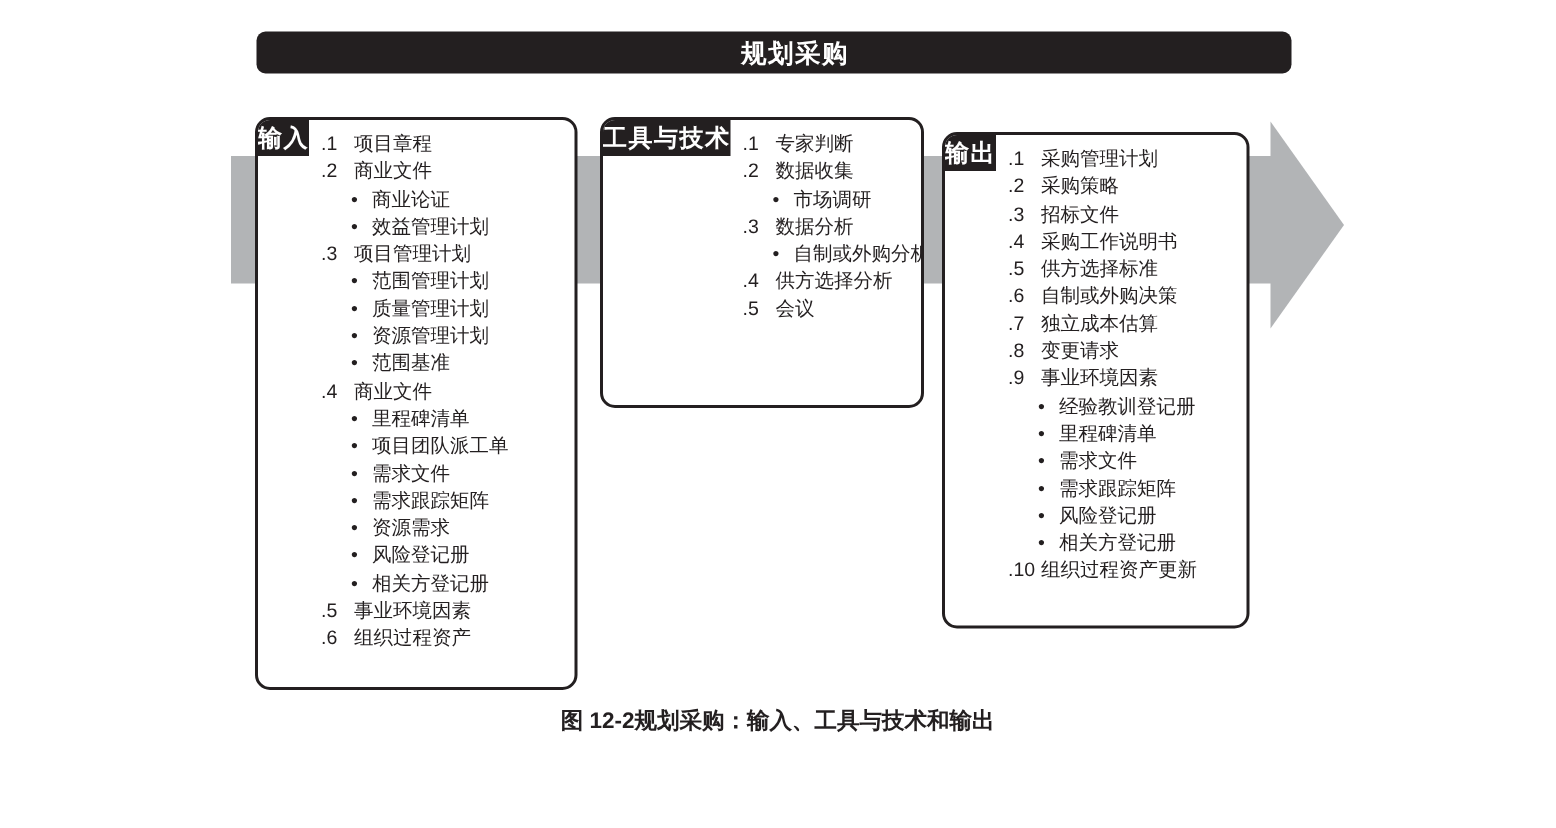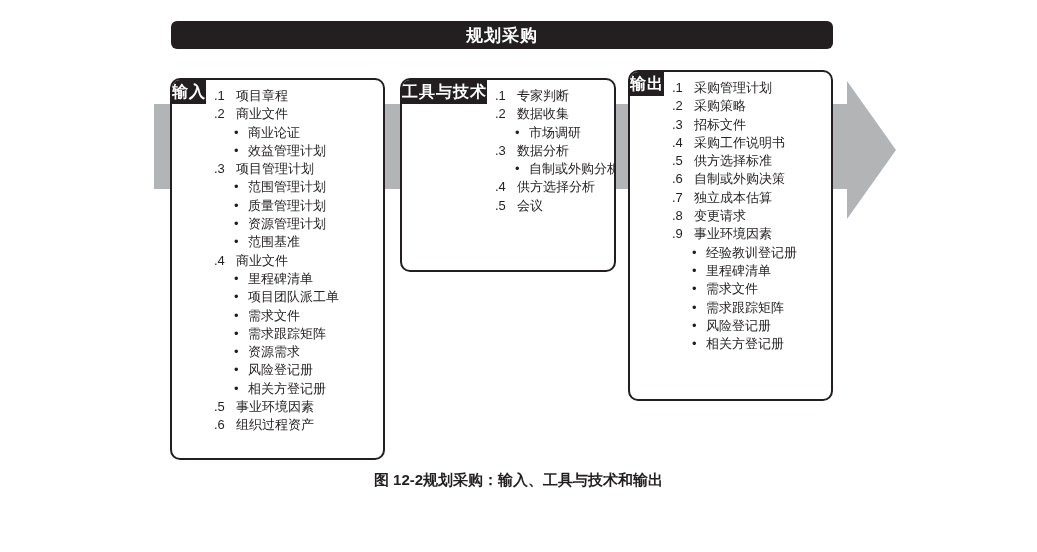--- a/index.html
+++ b/index.html
@@ -17,20 +17,21 @@
     left: 171px; top: 21px;
     width: 662px; height: 28px;
     background: #231f20;
     border-radius: 6px;
     color: #ffffff;
     font-size: 17px;
     font-weight: bold;
     letter-spacing: 1px;
     display: flex; align-items: center; justify-content: center;
     z-index: 3;
+    padding-left: 28px;
   }
   .arrow-shaft {
     position: absolute;
     left: 154px; top: 104px;
     width: 694px; height: 85px;
     background: #b2b4b6;
     z-index: 1;
   }
   .arrow-head {
     position: absolute;
@@ -47,21 +48,21 @@
     border: 2px solid #231f20;
     border-radius: 10px;
     box-sizing: border-box;
     overflow: hidden;
     display: flex;
     flex-direction: row;
     z-index: 2;
   }
   .box-inputs  { left: 170px; top: 78px; width: 215px; height: 382px; }
   .box-tools   { left: 400px; top: 78px; width: 216px; height: 194px; }
-  .box-outputs { left: 628px; top: 70px; width: 205px; height: 331px; }
+  .box-outputs { left: 628px; top: 88px; width: 205px; height: 331px; }
   .box-header {
     flex: 0 0 auto;
     height: 24px;
     background: #231f20;
     color: #ffffff;
     font-size: 16px;
     font-weight: bold;
     letter-spacing: 1px;
     display: flex; align-items: center; justify-content: center;
   }
@@ -281,18 +282,22 @@
           <span class="label">需求跟踪矩阵</span>
         </li>
         <li class="sub">
           <span class="marker">•</span>
           <span class="label">风险登记册</span>
         </li>
         <li class="sub">
           <span class="marker">•</span>
           <span class="label">相关方登记册</span>
         </li>
+        <li>
+          <span class="marker">.10</span>
+          <span class="label">组织过程资产更新</span>
+        </li>
       </ul>
   </div>
 
   <div class="caption">图 12-2规划采购：输入、工具与技术和输出</div>
 
 </div>
 
 </body></html>

